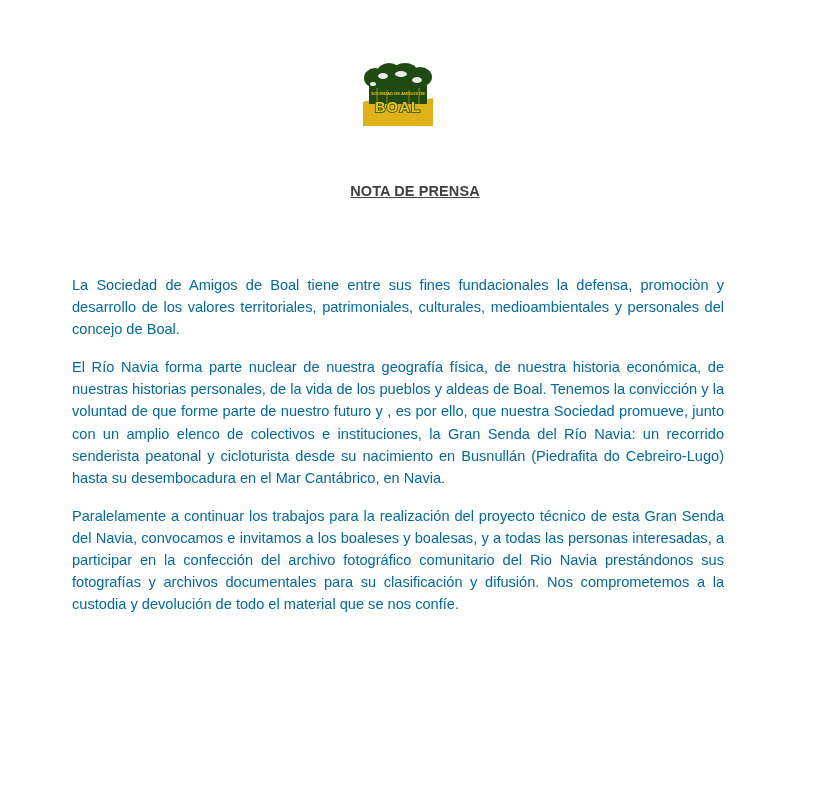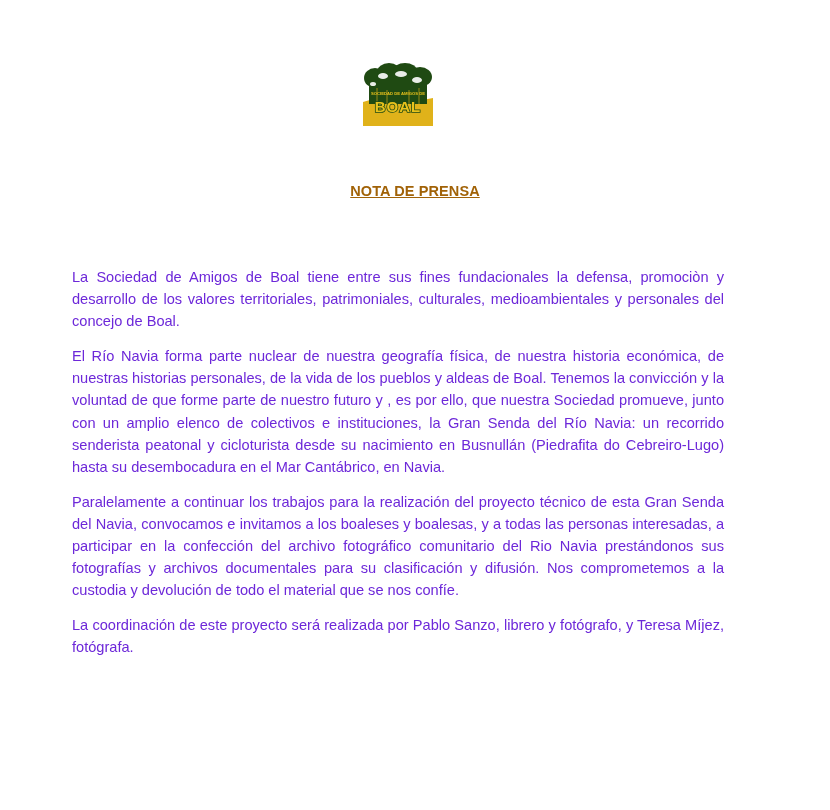--- a/index.html
+++ b/index.html
@@ -26,35 +26,35 @@
     .title {
       position: absolute;
       left: 0;
       width: 830px;
       top: 183px;
       text-align: center;
       font-size: 14.5px;
       font-weight: bold;
       text-decoration: underline;
       letter-spacing: 0.1px;
-      color: #a16207;
+      color: #404040;
     }
     .body-text {
       position: absolute;
       left: 72px;
       width: 652px;
       top: 258px;
     }
     .para {
-      margin: 8px 0 13px 0;
+      margin: 16px 0 13px 0;
       font-size: 14.6px;
       line-height: 22.1px;
       text-align: justify;
       text-align-last: left;
-      color: #6d28d9;
+      color: #0369a1;
     }
   </style>
 </head>
 <body>
 
 <div class="logo">
   <svg viewBox="0 0 74 65">
 
     <path d="M2 40 Q20 34 38 37 Q56 40 72 36 L72 64 L2 64 Z" fill="#e0b21a"></path>
 
@@ -86,14 +86,13 @@
     <text x="37" y="50" text-anchor="middle" font-family="Liberation Sans, sans-serif" font-size="15" font-weight="bold" fill="#e8c21c" stroke="#1f4a12" stroke-width="1.6" paint-order="stroke" letter-spacing="1">BOAL</text>
   </svg>
 </div>
 
 <div class="title">NOTA DE PRENSA</div>
 
 <div class="body-text">
   <p class="para">La Sociedad de Amigos de Boal tiene entre sus fines fundacionales la defensa, promociòn y desarrollo de los valores territoriales, patrimoniales, culturales, medioambientales y personales del concejo de Boal.</p>
   <p class="para">El Río Navia forma parte nuclear de nuestra geografía física,  de nuestra historia económica, de nuestras historias personales, de la vida de los pueblos y aldeas de Boal. Tenemos la convicción y la voluntad de que forme parte de nuestro futuro y , es por ello, que nuestra Sociedad promueve, junto con un amplio elenco de colectivos e instituciones, la Gran Senda del Río Navia: un recorrido senderista peatonal y cicloturista desde su nacimiento en Busnullán (Piedrafita do Cebreiro-Lugo) hasta su desembocadura en el Mar Cantábrico, en Navia.</p>
   <p class="para">Paralelamente a continuar los trabajos para la realización del proyecto técnico de esta Gran Senda del Navia, convocamos e invitamos a los boaleses y boalesas, y a todas las personas interesadas, a participar en la confección del archivo fotográfico comunitario del Rio Navia prestándonos sus fotografías y archivos documentales para su clasificación  y  difusión. Nos comprometemos a la custodia y devolución de todo el material que se nos confíe.</p>
-  <p class="para">La coordinación de este proyecto será realizada por Pablo Sanzo, librero y fotógrafo, y Teresa Míjez, fotógrafa.</p>
 </div>
 
 </body></html>

